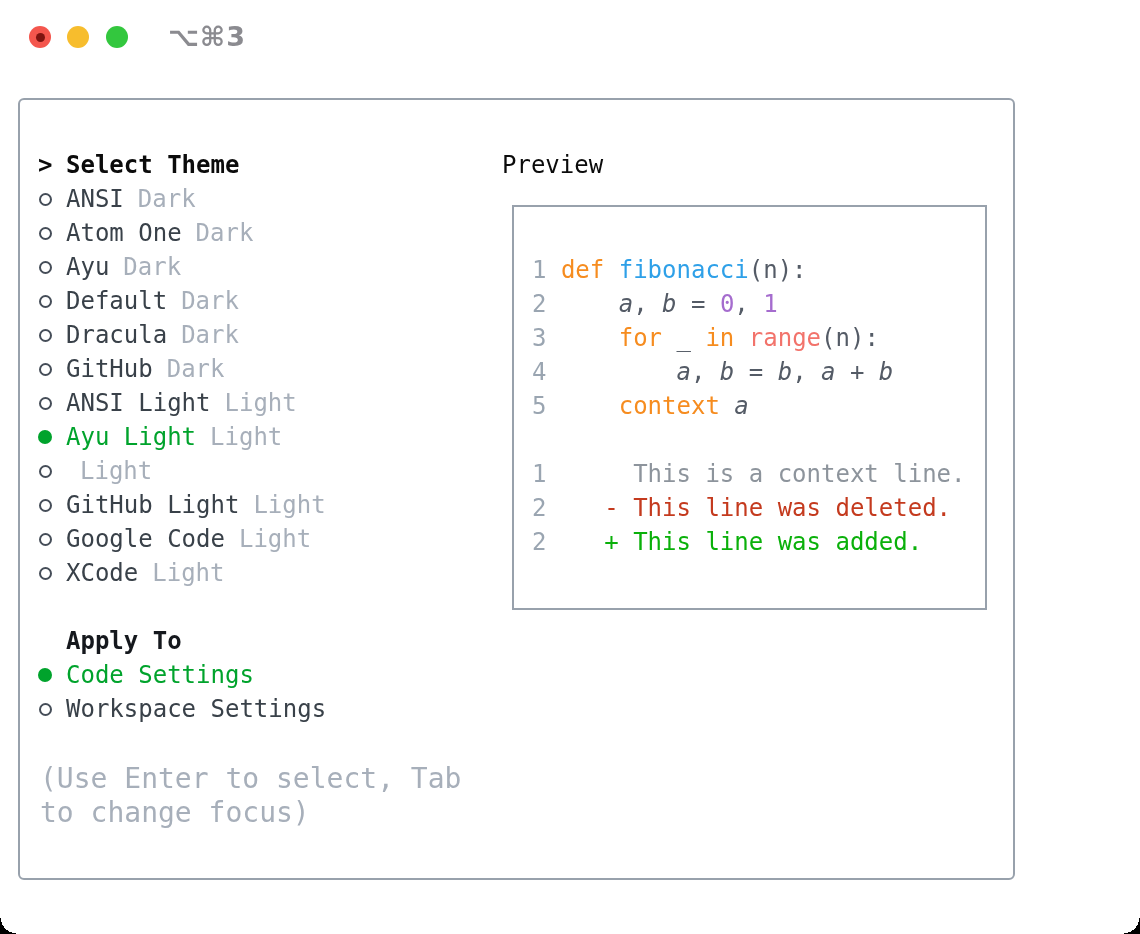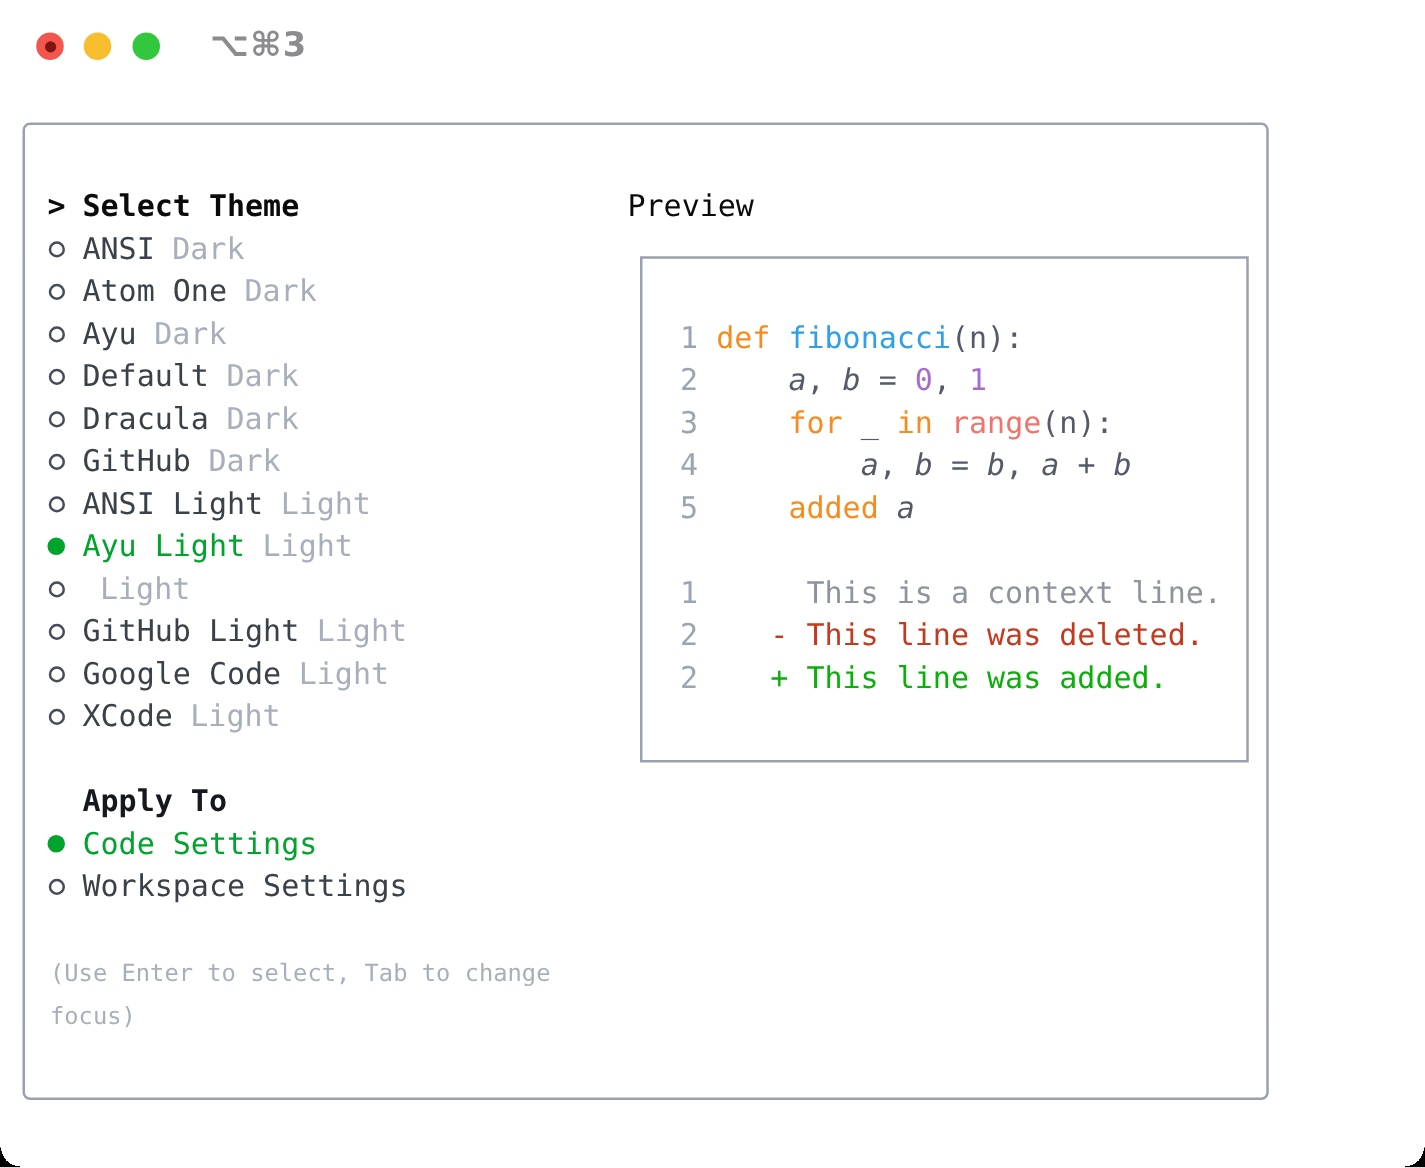--- a/index.html
+++ b/index.html
@@ -34,28 +34,28 @@
   .marker{width:28px;flex:0 0 28px;display:flex;align-items:center;}
   .prompt{font-weight:bold;color:var(--heading);}
   .circle{width:13px;height:13px;border:2px solid var(--radio_outline);border-radius:50%;
           box-sizing:border-box;margin-left:1px;}
   .circle.sel{width:14px;height:14px;border:none;background:var(--accent_green);margin-left:0;}
   .name{color:var(--text_dark);}
   .name.heading{font-weight:bold;color:var(--heading);}
   .name.heading2{font-weight:600;color:#15181d;text-align:center;}
   .name.sel{color:var(--accent_green);}
   .tag{margin-left:14px;color:var(--text_muted);}
-  .hint{position:absolute;left:20px;top:662px;width:432px;font-size:19px;line-height:34px;
+  .hint{position:absolute;left:20px;top:662px;width:432px;font-size:28px;line-height:34px;
         color:var(--text_muted);}
 
   
   .preview-title{position:absolute;left:482px;top:48px;height:34px;line-height:34px;
         font-size:24px;font-weight:normal;color:var(--heading);}
   .preview-box{position:absolute;left:492px;top:105px;width:471px;height:401px;
-        border:2px solid var(--border);background:#ffffff;overflow:hidden;padding-left:12px;}
+        border:2px solid var(--border);background:#ffffff;overflow:hidden;}
   .code{padding:46px 0 0 18px;font-size:24px;line-height:34px;}
   .code-line{height:34px;white-space:pre;}
   .ln{color:var(--ln);}
   .kw{color:var(--kw);}
   .fn{color:var(--fn);}
   .num{color:var(--num);}
   .call{color:var(--call);text-align:right;}
   .pl{color:var(--pl);}
   .var{color:var(--pl);font-style:italic;}
   .ctx{color:var(--ctx);}
@@ -114,21 +114,21 @@
       <div class="hint">(Use Enter to select, Tab to change focus)</div>
 
       <div class="preview-title">Preview</div>
 
       <div class="preview-box">
         <div class="code" id="code-pre">
             <div class="code-line"><span class="ln">1 </span><span class="kw">def</span><span class="pl"> </span><span class="fn">fibonacci</span><span class="pl">(n):</span></div>
             <div class="code-line"><span class="ln">2 </span><span class="pl">    </span><span class="var">a</span><span class="pl">, </span><span class="var">b</span><span class="pl"> = </span><span class="num">0</span><span class="pl">, </span><span class="num">1</span></div>
             <div class="code-line"><span class="ln">3 </span><span class="pl">    </span><span class="kw">for</span><span class="pl"> _ </span><span class="kw">in</span><span class="pl"> </span><span class="call">range</span><span class="pl">(n):</span></div>
             <div class="code-line"><span class="ln">4 </span><span class="pl">        </span><span class="var">a</span><span class="pl">, </span><span class="var">b</span><span class="pl"> = </span><span class="var">b</span><span class="pl">, </span><span class="var">a</span><span class="pl"> + </span><span class="var">b</span></div>
-            <div class="code-line"><span class="ln">5 </span><span class="pl">    </span><span class="kw">added</span><span class="pl"> </span><span class="var">a</span></div>
+            <div class="code-line"><span class="ln">5 </span><span class="pl">    </span><span class="kw">context</span><span class="pl"> </span><span class="var">a</span></div>
             <div class="code-line"></div>
             <div class="code-line"><span class="ln">1</span><span class="ctx">      This is a context line.</span></div>
             <div class="code-line"><span class="ln">2</span><span class="del">    - This line was deleted.</span></div>
             <div class="code-line"><span class="ln">2</span><span class="add">    + This line was added.</span></div>
           </div>
       </div>
 
     </div>
   </div>
 

